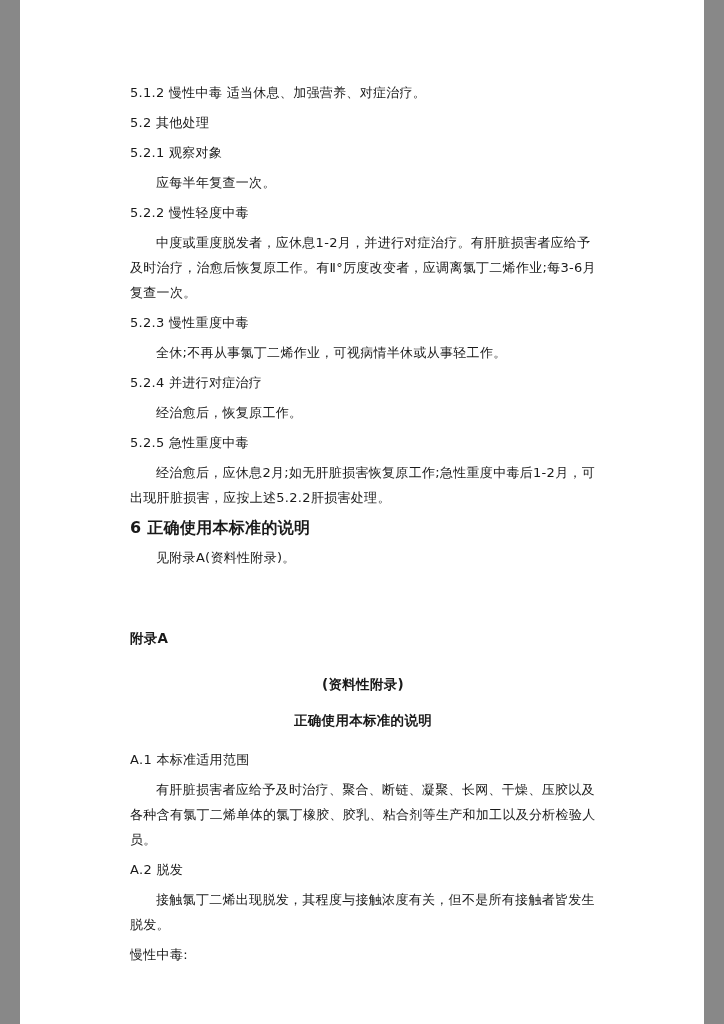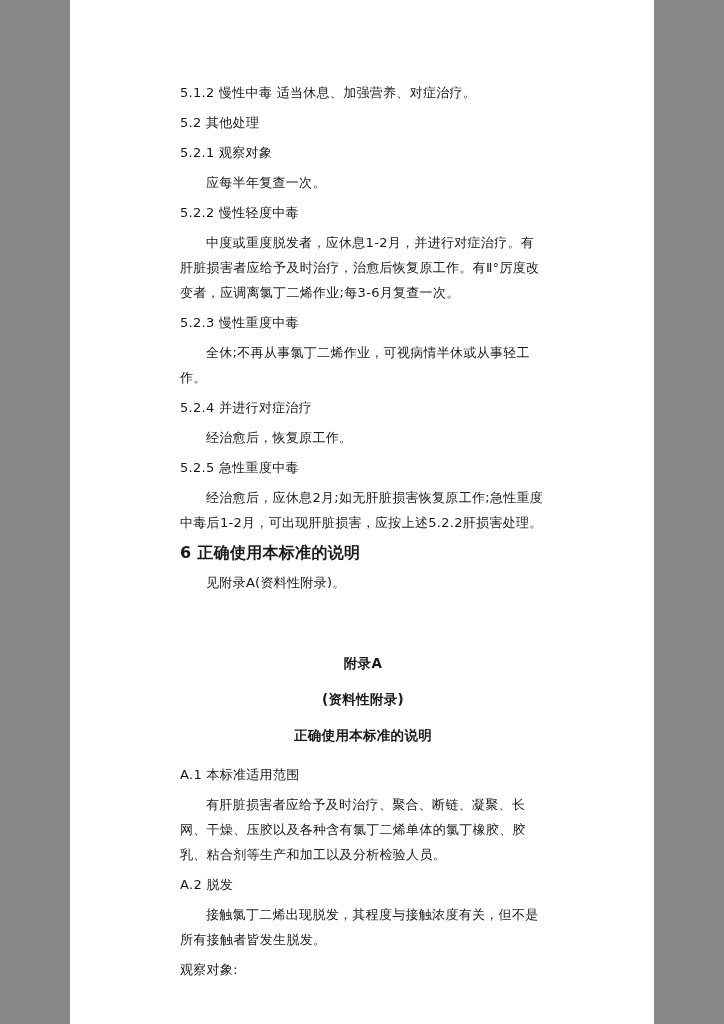--- a/index.html
+++ b/index.html
@@ -1,21 +1,21 @@
 <!DOCTYPE html>
 <html><head>
 <meta charset="utf-8">
 <style>
   html, body {
     margin: 0;
     padding: 0;
     background: #888;
   }
   .page {
-    width: 584px;
+    width: 684px;
     height: 1024px;
     margin: 0 auto;
     background: #ffffff;
     box-sizing: border-box;
     padding: 80px 108px 40px 110px;
     font-family: "DejaVu Sans", "Liberation Sans", sans-serif;
     color: #1a1a1a;
     font-size: 13px;
     line-height: 25px;
     overflow: hidden;
@@ -27,24 +27,23 @@
   }
   .indent {
     text-indent: 2em;
   }
   .heading-main {
     font-weight: bold;
     font-size: 16px;
   }
   .appendix-title {
     margin-top: 56px;
-    text-align: center;
     font-weight: bold;
     font-size: 13.5px;
-    margin-bottom: 11px;
+    margin-bottom: 21px;
   }
   .appendix-sub {
     text-align: center;
     font-weight: bold;
     font-size: 13.5px;
     margin-bottom: 11px;
   }
   .appendix-sub-last {
     text-align: center;
     font-weight: bold;
@@ -76,15 +75,15 @@
   <div class="para indent">见附录A(资料性附录)。</div>
 
   <div class="para appendix-title">附录A</div>
   <div class="para appendix-sub">(资料性附录)</div>
   <div class="para appendix-sub-last">正确使用本标准的说明</div>
 
   <div class="para spacer-above">A.1 本标准适用范围</div>
   <div class="para indent">有肝脏损害者应给予及时治疗、聚合、断链、凝聚、长网、干燥、压胶以及各种含有氯丁二烯单体的氯丁橡胶、胶乳、粘合剂等生产和加工以及分析检验人员。</div>
   <div class="para spacer-above">A.2 脱发</div>
   <div class="para indent">接触氯丁二烯出现脱发，其程度与接触浓度有关，但不是所有接触者皆发生脱发。</div>
-  <div class="para">观察对象:</div>
+  <div class="para">慢性中毒:</div>
 
 </div>
 
 </body></html>

